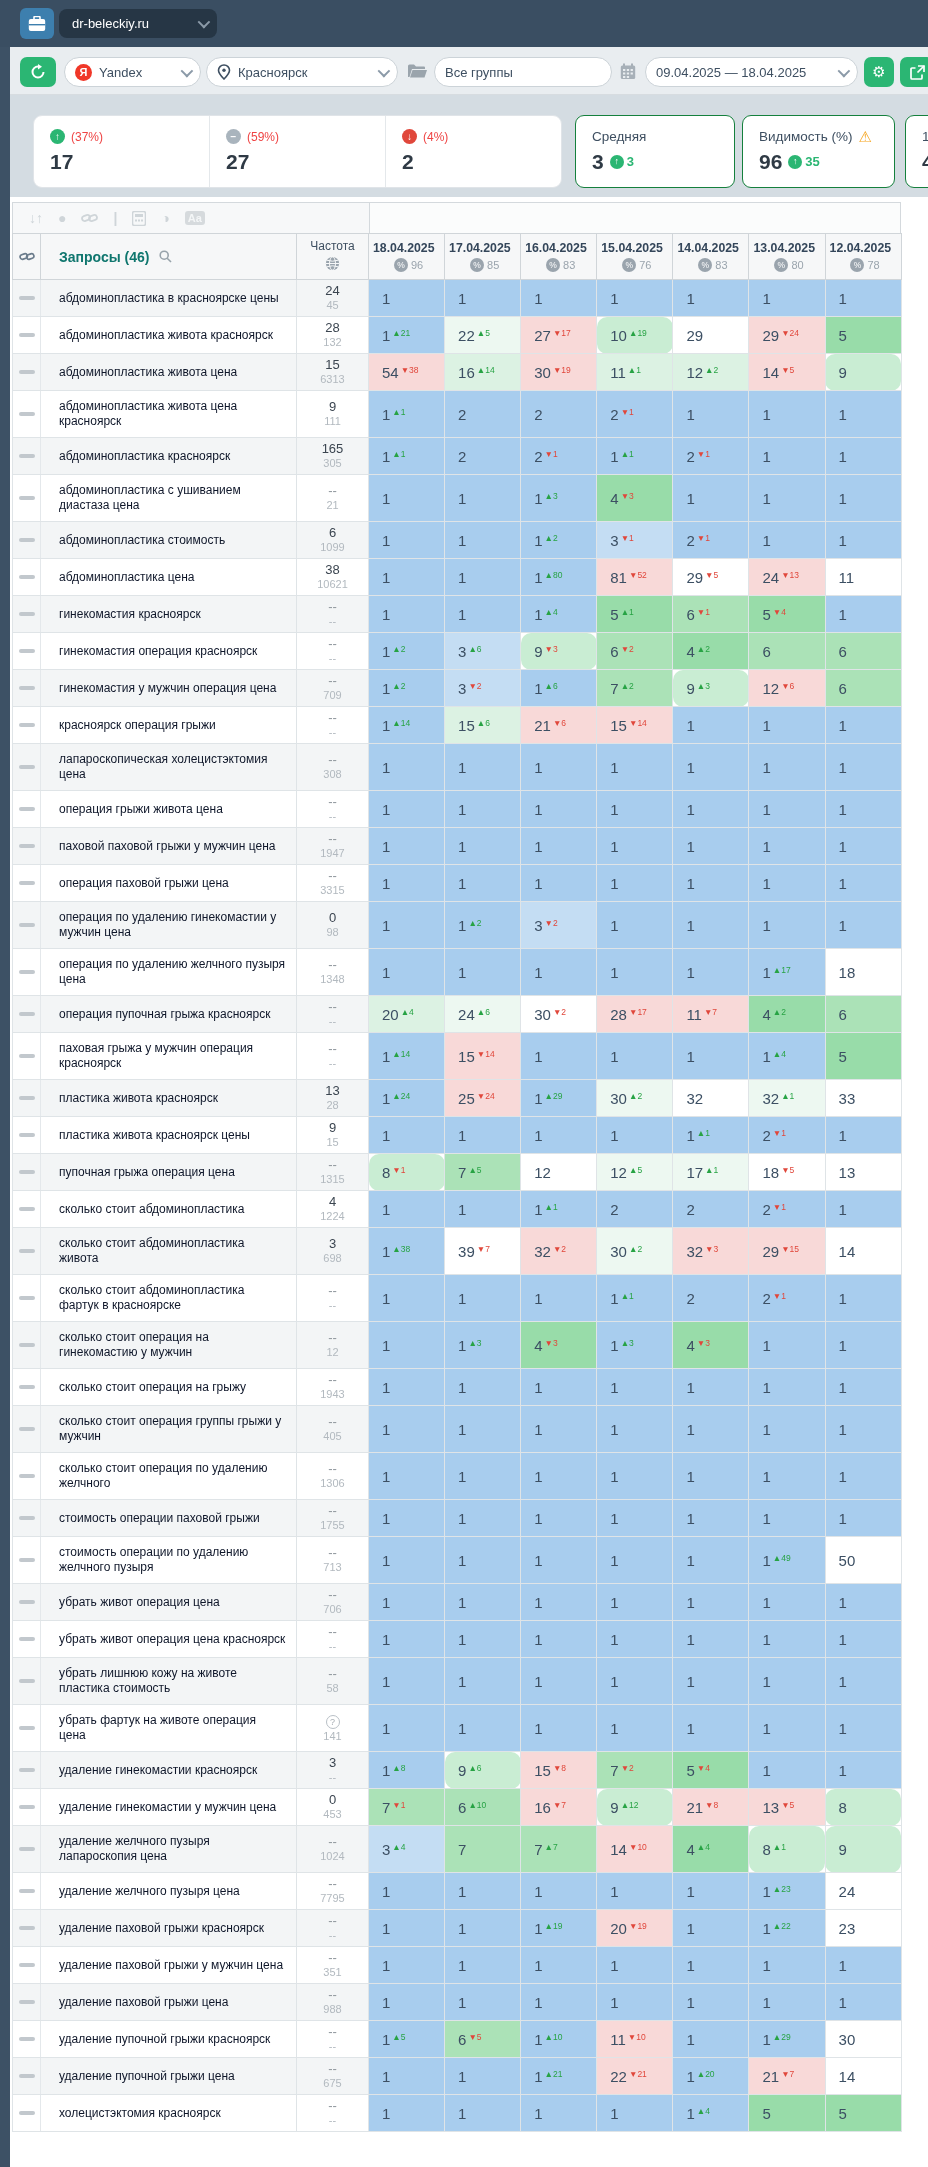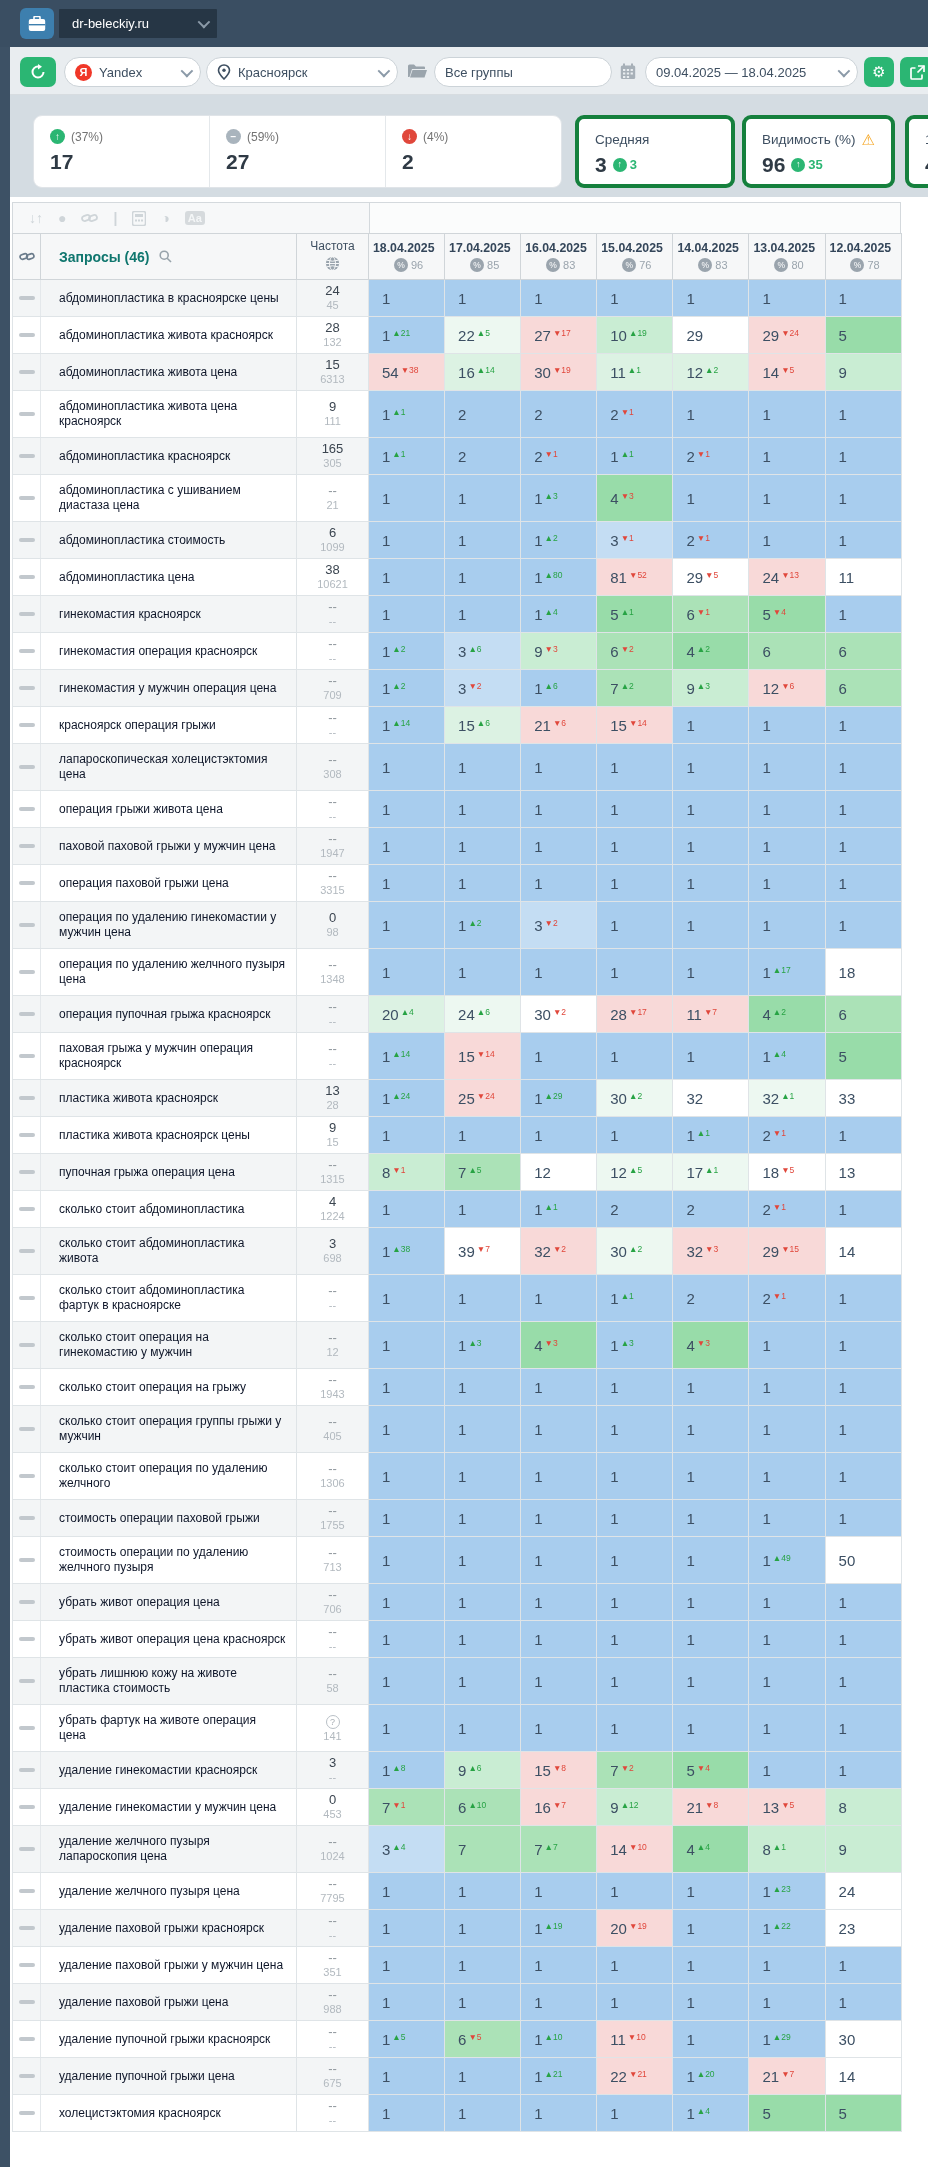--- a/index.html
+++ b/index.html
@@ -3,46 +3,46 @@
 <meta charset="utf-8">
 <style>
   * { margin:0; padding:0; box-sizing:border-box; }
   html,body { width:928px; height:2167px; overflow:hidden; background:#fff;
     font-family:"Liberation Sans","DejaVu Sans",sans-serif; }
   
   #topbar { position:absolute; left:0; top:0; width:928px; height:47px; background:#3a4e62; }
   #leftstrip { position:absolute; left:0; top:47px; width:10px; height:2120px; background:#3d5165; }
   #case-btn { position:absolute; left:20px; top:8px; width:34px; height:31px; background:#3d7fae; border-radius:6px;
     display:flex; align-items:center; justify-content:center; cursor:pointer; }
-  #project-dd { position:absolute; left:59px; top:9px; width:158px; height:29px; background:#263645; border-radius:1px;
+  #project-dd { position:absolute; left:59px; top:9px; width:158px; height:29px; background:#263645; border-radius:8px;
     display:flex; align-items:center; padding:0 10px 0 13px; cursor:pointer; }
   #project-dd .lbl { color:#fff; font-size:13px; flex:1; }
   .chev { width:9px; height:9px; border-right:2px solid #8b9aa8; border-bottom:2px solid #8b9aa8;
     transform:rotate(45deg) translateY(-2px); flex:none; }
   
   #toolbar { position:absolute; left:10px; top:47px; width:918px; height:48px; background:#e9edf0;
     border-bottom:1px solid #d7dce0; }
   .tbtn { position:absolute; top:10px; height:30px; border-radius:7px; background:#2bb673; color:#fff;
     display:flex; align-items:center; justify-content:center; cursor:pointer; }
   .tsel { position:absolute; top:10px; height:30px; background:#fff; border:1px solid #ccd3d8; border-radius:15px;
     display:flex; align-items:center; padding:0 10px 0 10px; font-size:13px; color:#3e4f61; cursor:pointer; }
   .tsel .txt { flex:1; white-space:nowrap; overflow:hidden; }
   .ya-circ { width:17px; height:17px; border-radius:50%; background:#f03728; color:#fff; font-size:11px; font-weight:bold;
     display:flex; align-items:center; justify-content:center; margin-right:7px; flex:none; }
   .toolicon { position:absolute; top:16px; }
   
   #cardszone { position:absolute; left:10px; top:95px; width:918px; height:102px; background:#d4dce2; }
-  .card { position:absolute; top:20px; height:73px; background:#fff; border-radius:9px; border:4px solid #15803d;
+  .card { position:absolute; top:20px; height:73px; background:#fff; border-radius:9px; border:1px solid #15803d;
     padding:13px 16px 0 16px; }
   #cardgroup { position:absolute; left:23px; top:20px; width:529px; height:73px; background:#fff; border-radius:9px;
     border:1px solid #e0e4e8; display:flex; }
   #cardgroup .gcard { flex:1; padding:13px 16px 0 16px; border-left:1px solid #e4e8eb; }
   #cardgroup .gcard:first-child { border-left:none; }
   .c-lblrow { display:flex; align-items:center; gap:6px; margin-bottom:7px; }
-  .pct { color:#737373; font-size:12px; }
+  .pct { color:#ef4444; font-size:12px; }
   .bignum { color:#2f3a45; font-size:21px; font-weight:bold; line-height:1; }
   .circ-ic { width:15px; height:15px; border-radius:50%; color:#fff; font-size:10px; font-weight:bold;
     display:flex; align-items:center; justify-content:center; line-height:1; }
   .ci-up { background:#2bb673; } .ci-flat { background:#a9b4bd; } .ci-down { background:#e0473b; }
   .c-title { color:#3e4f61; font-size:13.5px; margin-bottom:7px; display:flex; align-items:center; gap:6px; }
   .vrow { display:flex; align-items:center; gap:6px; }
   .delta-badge { display:flex; align-items:center; gap:3px; color:#2bb673; font-size:13px; font-weight:bold; }
   .delta-badge .circ-ic { width:14px; height:14px; font-size:9px; }
   .warn { color:#f5a623; font-size:15px; line-height:1; }
   
@@ -73,21 +73,21 @@
   td.qc { color:#0f172a; padding:8px 10px 8px 18px; line-height:15px; cursor:pointer; }
   td.fc { text-align:center; padding:4px 0; line-height:14px; }
   td.fc .f1 { color:#3b4550; font-size:13px; }
   td.fc .f1.dash { color:#8e969d; }
   td.fc .f2 { color:#b2b9bf; font-size:11px; }
   td.pos { padding-left:13px; }
   td.pos .val { color:#3c4f63; font-size:15px; }
   .sup { font-size:8.5px; position:relative; top:-5px; margin-left:2px; white-space:nowrap; }
   .sup.up { color:#27a344; } .sup.down { color:#e0473b; }
   .bg-b { background:#a8cdee; } .bg-lb { background:#c4ddf3; }
-  .bg-g1 { background:#98dca9; } .bg-g2 { background:#abe2b7; } .bg-g3 { background:#c9edd3; }
+  .bg-g1 { background:#98dca9; } .bg-g2 { background:#abe2b7; } .bg-g3 { background:#c9edd3;border-radius:10px; }
   .bg-pg { background:#dcf2e3; } .bg-pg2 { background:#edf8f1; }
   .bg-p { background:#f8d9d8; } .bg-w { background:#fff; }
   tr.odd td.fixed { background:#f3f5f6; }
   tr.even td.fixed { background:#fff; }
   .qmark { display:inline-flex; width:14px; height:14px; border:1.5px solid #b9c0c6; border-radius:50%;
     color:#a6adb3; font-size:9px; align-items:center; justify-content:center; }
 </style>
 </head>
 <body>
 

